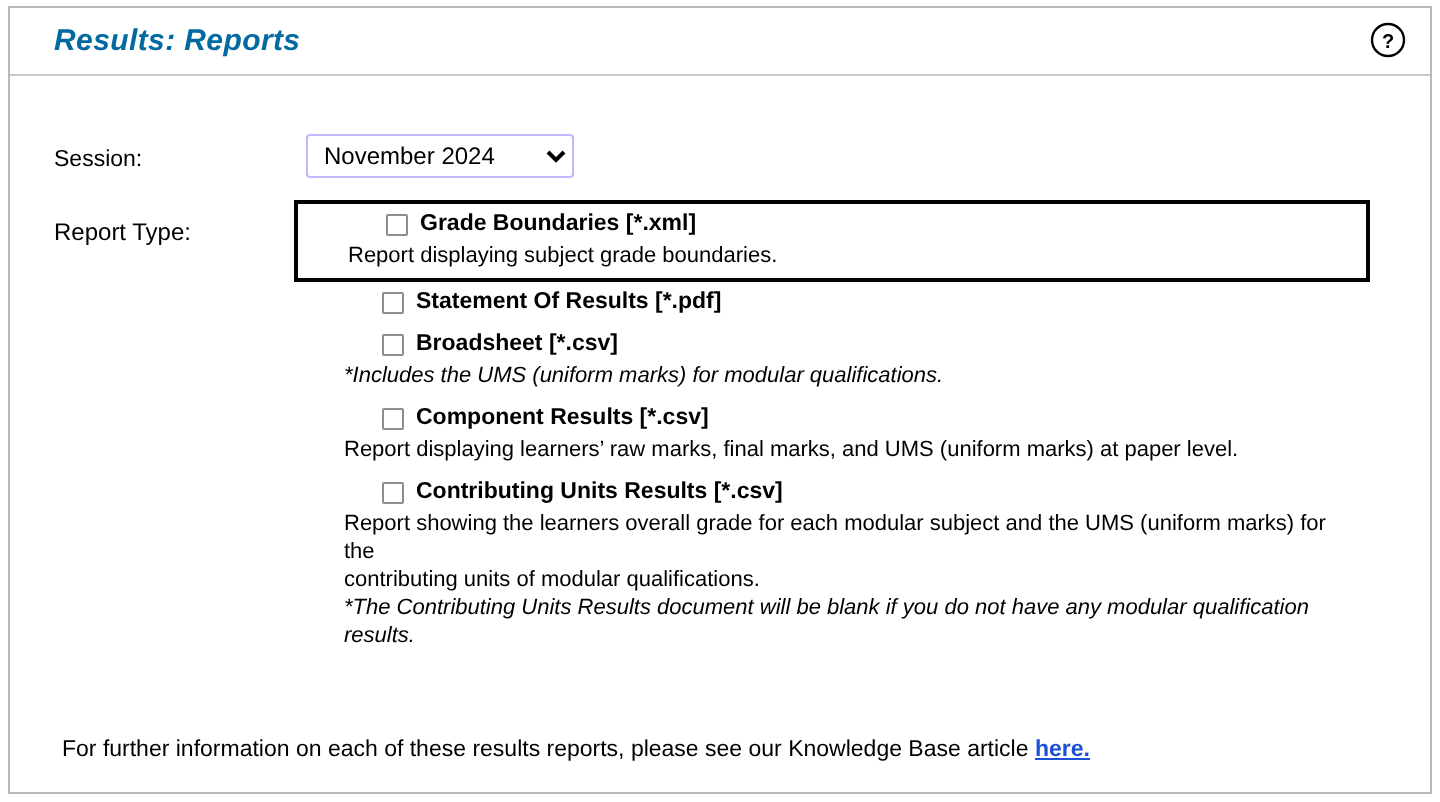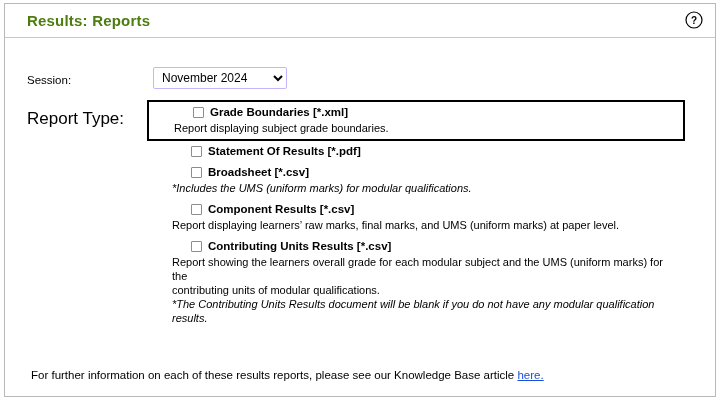--- a/index.html
+++ b/index.html
@@ -40,21 +40,22 @@
     border-bottom: 1px solid #c9c9c9;
     box-sizing: border-box;
   }
   .page-title {
     position: absolute;
     left: 22px;
     top: 8px;
     font-size: 15px;
     font-weight: bold;
     letter-spacing: 0.2px;
-    color: #4d7c0f;
+    color: #0369a1;
+    font-style: italic;
   }
   .help-icon {
     position: absolute;
     right: 12px;
     top: 7px;
     width: 18px;
     height: 18px;
   }
   .content {
     position: absolute;
@@ -84,21 +85,21 @@
     border: 1px solid #c4b5fd;
     border-radius: 2px;
     background: #ffffff;
     color: #000000;
     box-sizing: border-box;
   }
   .label-report-type {
     position: absolute;
     left: 22px;
     top: 71px;
-    font-size: 17px;
+    font-size: 12px;
     color: #000000;
   }
   .options {
     position: absolute;
     left: 142px;
     top: 62px;
     width: 538px;
   }
   .option {
     position: relative;
@@ -143,20 +144,21 @@
   .footer-note {
     position: absolute;
     left: 26px;
     top: 331px;
     font-size: 11.5px;
     color: #000000;
   }
   .footer-note a {
     color: #1c4fd8;
     text-decoration: underline;
+    font-weight: bold;
   }
 </style>
 </head>
 <body>
 
 <div class="page">
   <div class="outer-border">
 
     <div class="title-bar">
       <div class="page-title">Results: Reports</div>

